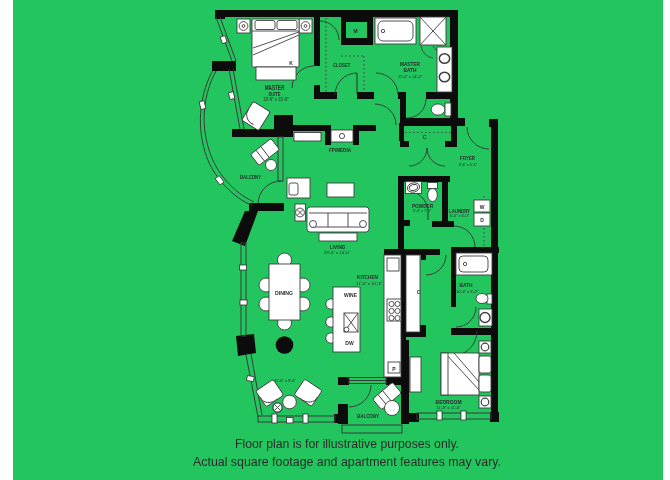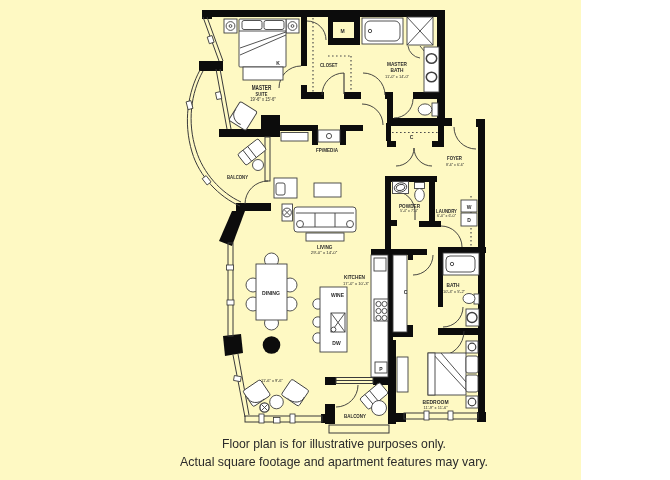--- a/index.html
+++ b/index.html
@@ -1,16 +1,16 @@
 <!DOCTYPE html>
 <html><head>
 <meta charset="utf-8">
 <style>
   html,body{margin:0;padding:0;background:#ffffff;}
-  .wrap{width:581px;height:480px;position:relative;background:#fef9c3;overflow:hidden;}
+  .wrap{width:650px;height:480px;position:relative;background:#22c55e;overflow:hidden;margin-left:13px;}
   svg{position:absolute;left:0;top:0;}
   text{font-family:"Liberation Sans",sans-serif;fill:#2b2b2b;}
 </style>
 </head>
 <body>
 <div class="wrap">
 <svg width="670" height="480" viewBox="0 0 670 480">
 <defs></defs>
 
 <g fill="#0c0c0c" stroke="none" id="walls">

